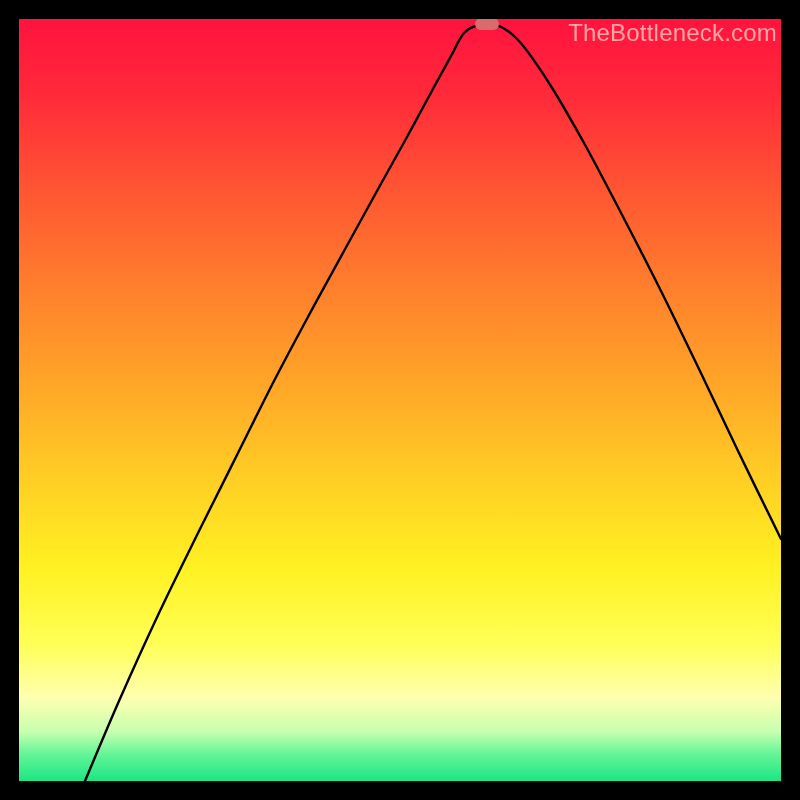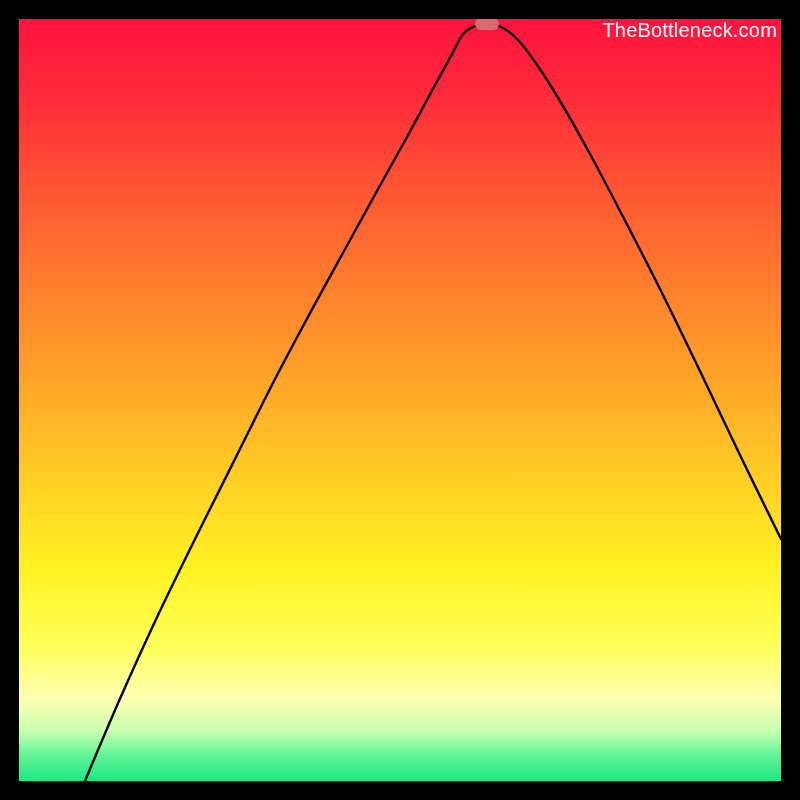--- a/index.html
+++ b/index.html
@@ -25,22 +25,22 @@
   overflow: hidden;
 }
 .gradient-bg {
   position: absolute;
   inset: 0;
 }
 .watermark {
   position: absolute;
   top: 0px;
   right: 4px;
-  color: #ffffff;
-  font-size: 20px;
+  color: #fca5a5;
+  font-size: 24px;
   letter-spacing: 0.2px;
 }
 svg.curve {
   position: absolute;
   inset: 0;
 }
 .marker {
   position: absolute;
   width: 24px;
   height: 12px;

